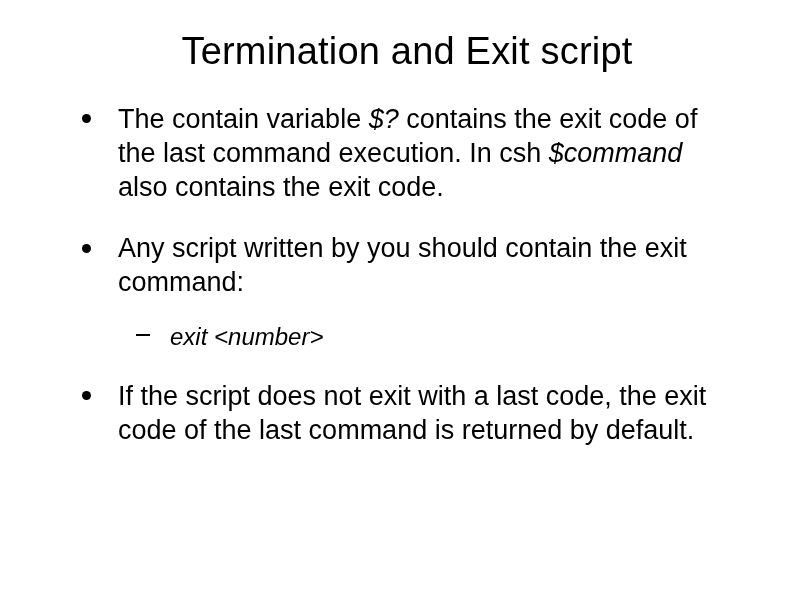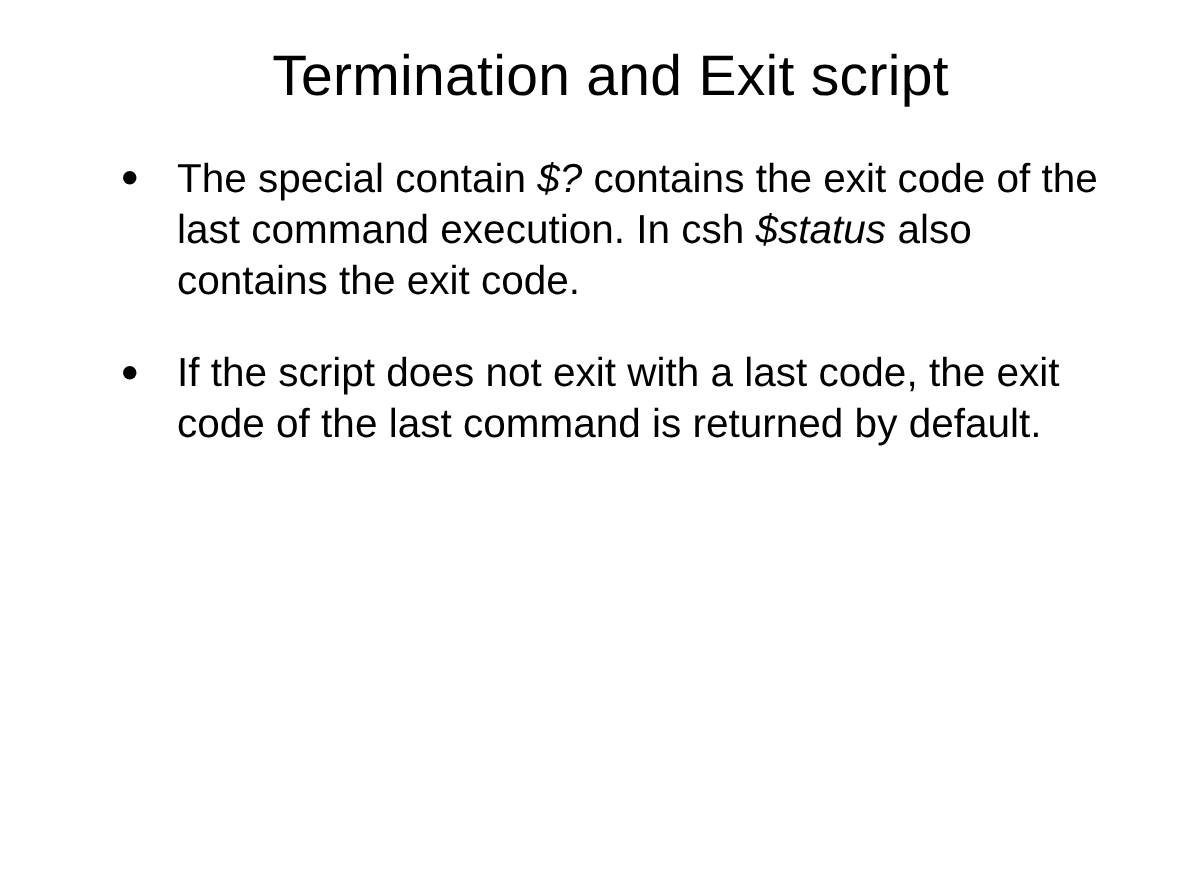--- a/index.html
+++ b/index.html
@@ -71,22 +71,30 @@
 </style>
 </head>
 <body>
 
 <div class="slide">
   <h1 class="title">Termination and Exit script</h1>
 
   <ul class="main">
 
     <li>
-      <span>The special contain </span><span class="it">$?</span><span> contains the exit code of the last command execution. In csh </span><span class="it">$status</span><span> also contains the exit code.</span>
+      <span>The contain variable </span><span class="it">$?</span><span> contains the exit code of the last command execution. In csh </span><span class="it">$command</span><span> also contains the exit code.</span>
     </li>
 
+    <li>
+      <span>Any script written by you should contain the exit command:</span>
+      <ul class="sub">
+        <li>
+          <span class="it">exit &lt;number&gt;</span>
+        </li>
+      </ul>
+    </li>
 
     <li>
       <span>If the script does not exit with a last code, the exit code of the last command is returned by default.</span>
     </li>
 
   </ul>
 </div>
 
 </body></html>

